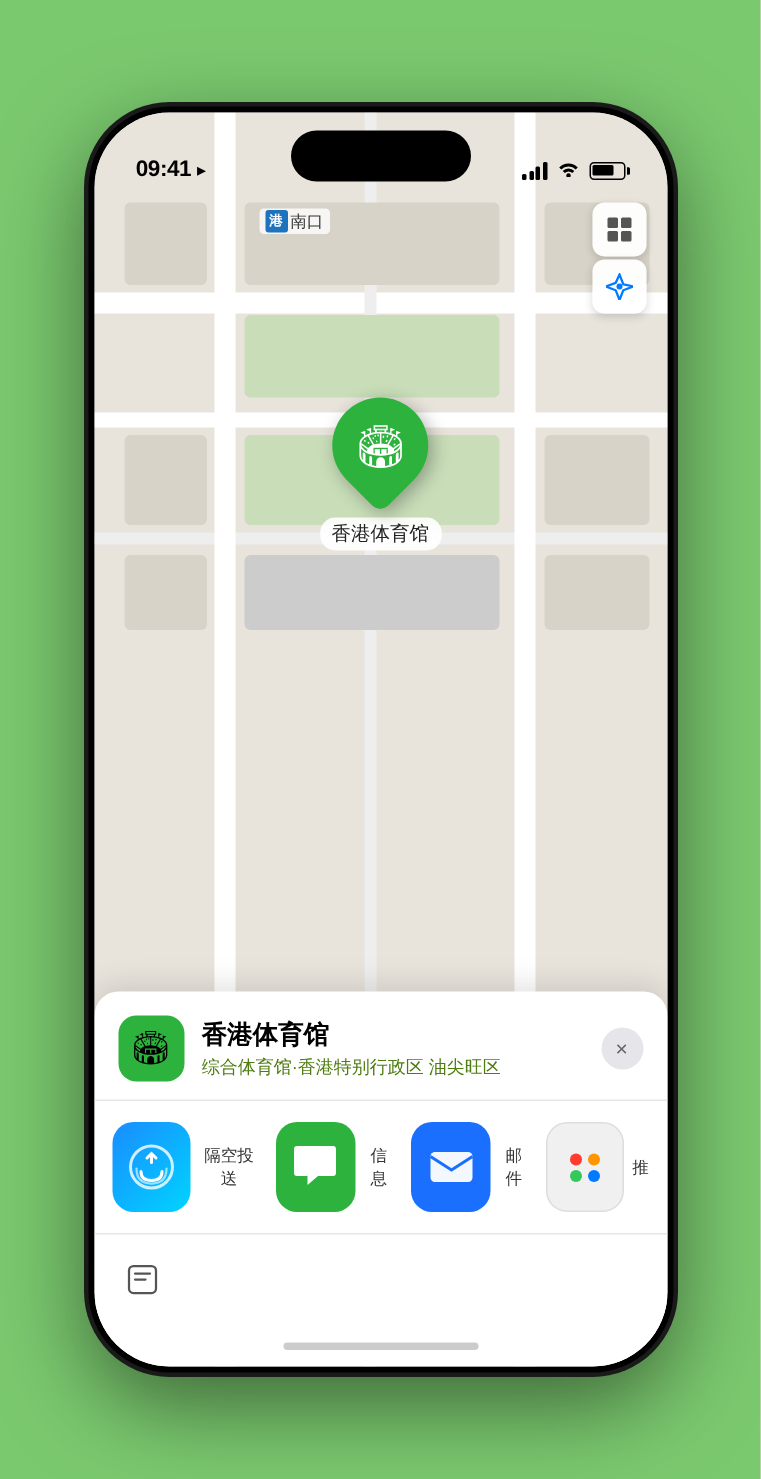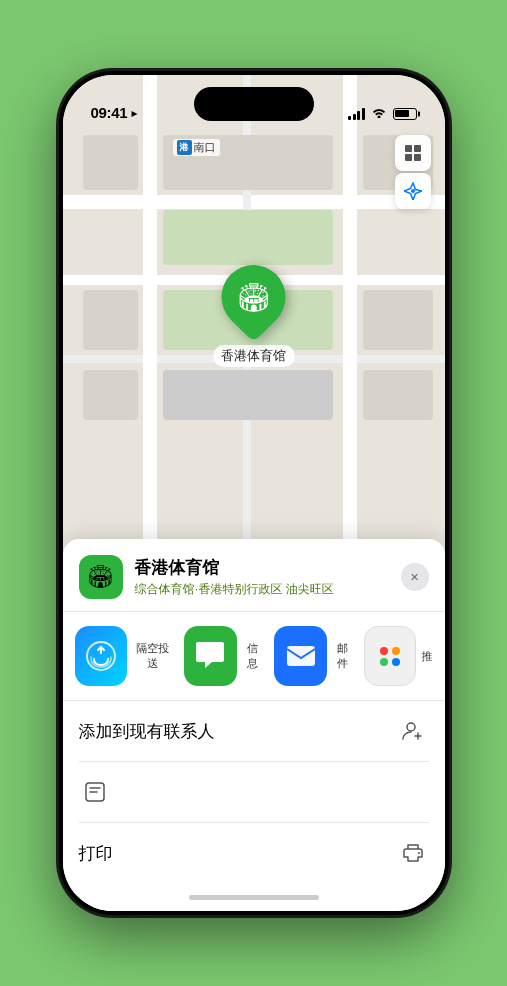--- a/index.html
+++ b/index.html
@@ -540,49 +540,30 @@
           </div>
           <span class="app-label">推</span>
         </div>
 
       </div>
 
       <div class="action-list">
 
 
 
-        <div class="action-item">
-          <span class="action-label">添加到现有联系人</span>
-          <div class="action-icon">
-            <svg width="24" height="24" viewBox="0 0 24 24">
-                <circle cx="10" cy="8" r="4" fill="none" stroke="#555" stroke-width="1.5"></circle>
-                <path d="M2 20c0-4 3.6-7 8-7" fill="none" stroke="#555" stroke-width="1.5" stroke-linecap="round"></path>
-                <path d="M17 14v6M14 17h6" stroke="#555" stroke-width="1.5" stroke-linecap="round"></path>
-              </svg>
-          </div>
-        </div>
 
         <div class="action-item">
           <div class="action-icon">
             <svg width="24" height="24" viewBox="0 0 24 24">
                 <rect x="3" y="3" width="18" height="18" rx="3" fill="none" stroke="#555" stroke-width="1.5"></rect>
                 <path d="M7 8h10M7 12h7" stroke="#555" stroke-width="1.5" stroke-linecap="round"></path>
               </svg>
           </div>
         </div>
 
-        <div class="action-item">
-          <span class="action-label">打印</span>
-          <div class="action-icon">
-            <svg width="24" height="24" viewBox="0 0 24 24">
-                <path d="M7 4h10v4H7zM5 8h14a2 2 0 012 2v6H17v4H7v-4H3v-6a2 2 0 012-2z" fill="none" stroke="#555" stroke-width="1.5" stroke-linejoin="round"></path>
-                <circle cx="18" cy="12" r="1" fill="#555"></circle>
-              </svg>
-          </div>
-        </div>
 
       </div>
 
       <div class="home-indicator">
         <div class="home-bar"></div>
       </div>
 
     </div>
 
   </div>

